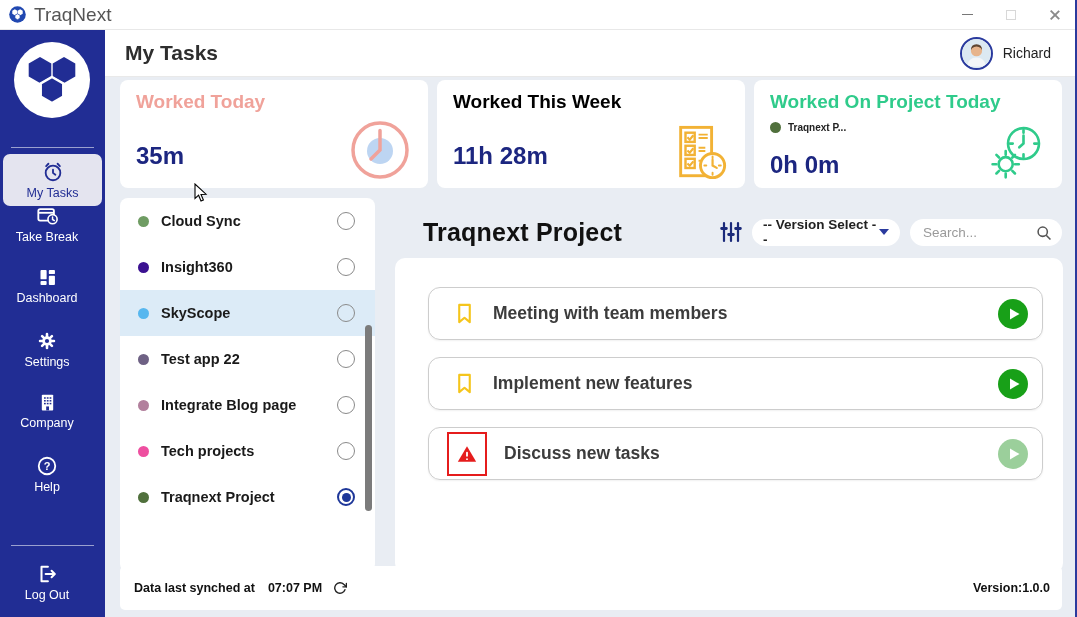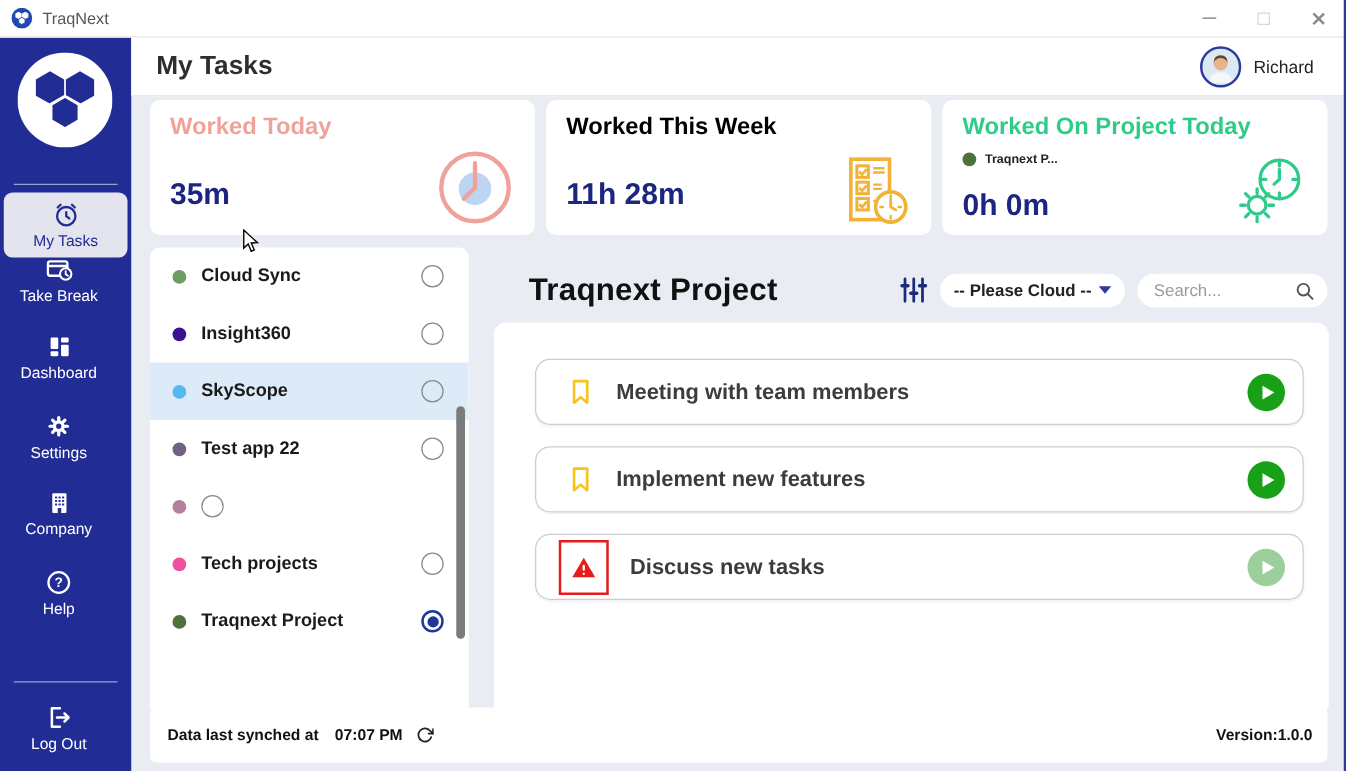--- a/index.html
+++ b/index.html
@@ -4,21 +4,21 @@
 <style>
   * { margin:0; padding:0; box-sizing:border-box; }
   html,body { width:1077px; height:617px; }
   body {
     position:relative; overflow:hidden; background:#e9edf3;
     font-family:"Liberation Sans","DejaVu Sans",sans-serif; color:#222;
   }
   
   .titlebar{position:absolute;top:0;left:0;right:0;height:30px;background:#fff;border-bottom:1px solid #e8e8e8;display:flex;align-items:center;z-index:9}
   .titlebar .applogo{width:17px;height:17px;margin:0 8px 0 9px}
-  .titlebar .apptitle{font-size:13px;color:#555}
+  .titlebar .apptitle{font-size:19px;color:#555}
   .win-controls{margin-left:auto;display:flex;align-items:center;height:100%}
   .win-btn{width:44px;height:100%;display:flex;align-items:center;justify-content:center;cursor:default}
   .glyph-min{width:11px;height:0;border-top:1.6px solid #777}
   .glyph-max{width:10px;height:10px;border:1.4px solid #d8d8d8}
   .glyph-close{position:relative;width:12px;height:12px}
   .glyph-close::before,.glyph-close::after{content:"";position:absolute;left:5.3px;top:0;width:1.6px;height:12px;background:#8a8a8a}
   .glyph-close::before{transform:rotate(45deg)}.glyph-close::after{transform:rotate(-45deg)}
   .right-edge{position:absolute;top:0;right:0;width:2px;bottom:0;background:#2b3a9d;z-index:10}
   
   .sidebar{position:absolute;top:30px;left:0;width:105px;bottom:0;background:#212d94;color:#fff}
@@ -291,20 +291,21 @@
       <span class="nm">SkyScope</span>
       <span class="radio"></span>
     </div>
     <div class="proj-row">
       <span class="dot" style="background-color: rgb(110, 97, 132);"></span>
       <span class="nm">Test app 22</span>
       <span class="radio"></span>
     </div>
     <div class="proj-row">
       <span class="dot" style="background-color: rgb(178, 128, 157);"></span>
+      <span class="nm">Integrate Blog page</span>
       <span class="radio"></span>
     </div>
     <div class="proj-row">
       <span class="dot" style="background-color: rgb(238, 79, 160);"></span>
       <span class="nm">Tech projects</span>
       <span class="radio"></span>
     </div>
     <div class="proj-row">
       <span class="dot" style="background-color: rgb(80, 112, 60);"></span>
       <span class="nm">Traqnext Project</span>
@@ -313,21 +314,21 @@
     <div class="scroll-thumb"></div>
   </div>
 
   <div class="task-head">
     <h2>Traqnext Project</h2>
     <svg class="filter-icon" width="24" height="24" viewBox="0 0 24 24" fill="none" stroke="#1b2a7a" stroke-width="2.6" stroke-linecap="round">
       <path d="M5 3v18M12 3v18M19 3v18" stroke-width="2.2"></path>
       <path d="M2.6 8.5h4.8M9.6 14.5h4.8M16.6 8.5h4.8" stroke-width="2.8"></path>
     </svg>
     <div class="select-pill">
-      <span>-- Please Cloud --</span>
+      <span>-- Version Select --</span>
       <span class="caret"></span>
     </div>
     <div class="search-pill">
       <input type="text" placeholder="Search..." style="">
       <svg width="17" height="17" viewBox="0 0 22 22" fill="none" stroke="#555" stroke-width="2">
         <circle cx="10" cy="10" r="6"></circle>
           <path d="M14.5 14.5L20 20"></path>
       </svg>
     </div>
   </div>

